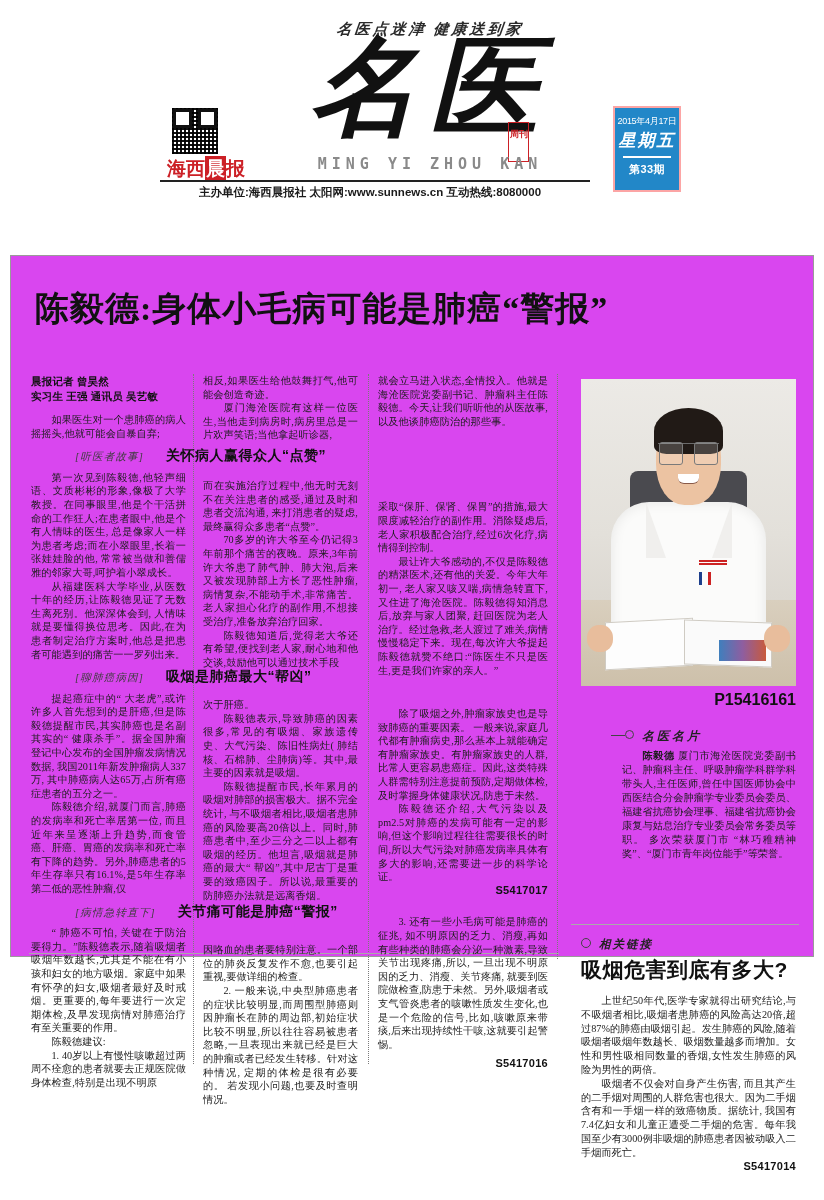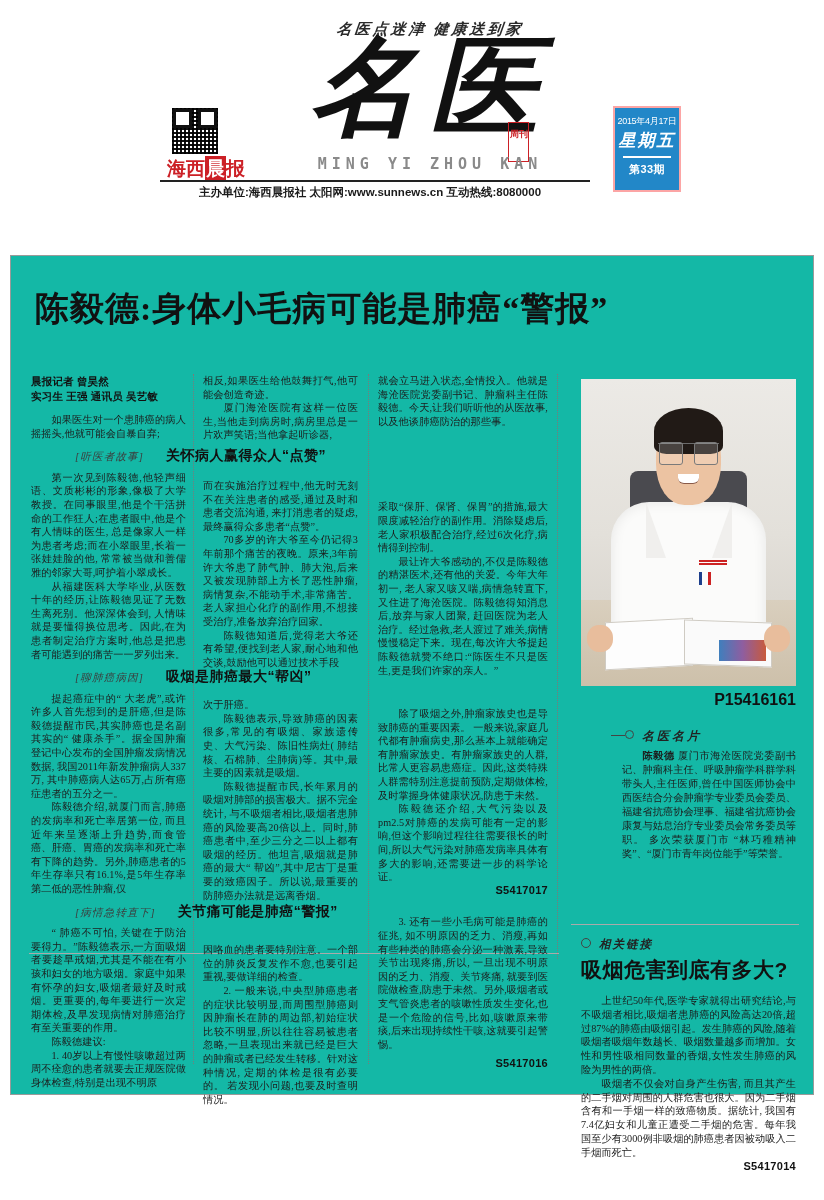--- a/index.html
+++ b/index.html
@@ -174,24 +174,24 @@
     font-weight: bold;
     letter-spacing: 0.5px;
   }
 
   
   .page {
     position: absolute;
     left: 10px;
     top: 255px;
     width: 804px;
-    height: 840px;
+    height: 702px;
     border: 1.5px solid #9a9a9a;
     box-sizing: border-box;
-    background: #14b8a6;
+    background: #d946ef;
     text-decoration: underline;
   }
 
   .headline {
     position: absolute;
     left: 24px;
     top: 30px;
     font-family: "Liberation Serif", serif;
     font-weight: bold;
     font-size: 34px;
@@ -525,21 +525,21 @@
       <span class="tag">[聊肺癌病因]</span><span class="ttl">吸烟是肺癌最大“帮凶”</span>
     </div>
 
     <p>提起癌症中的“ 大老虎”,或许许多人首先想到的是肝癌,但是陈毅德提醒市民,其实肺癌也是名副其实的“ 健康杀手”。据全国肿瘤登记中心发布的全国肿瘤发病情况数据, 我国2011年新发肿瘤病人337万, 其中肺癌病人达65万,占所有癌症患者的五分之一。</p>
     <p>陈毅德介绍,就厦门而言,肺癌的发病率和死亡率居第一位, 而且近年来呈逐渐上升趋势,而食管癌、肝癌、胃癌的发病率和死亡率有下降的趋势。另外,肺癌患者的5年生存率只有16.1%,是5年生存率第二低的恶性肿瘤,仅</p>
 
     <div class="sect">
       <span class="tag">[病情急转直下]</span><span class="ttl">关节痛可能是肺癌“警报”</span>
     </div>
 
-    <p>“ 肺癌不可怕, 关键在于防治要得力。”陈毅德表示,一方面吸烟者要趁早戒烟,尤其是不能在有小孩和妇女的地方吸烟。家庭中如果有怀孕的妇女,吸烟者最好及时戒烟。更重要的,每年要进行一次定期体检,及早发现病情对肺癌治疗有至关重要的作用。</p>
+    <p>“ 肺癌不可怕, 关键在于防治要得力。”陈毅德表示,随着吸烟者吸烟年数越长,尤其是不能在有小孩和妇女的地方吸烟。家庭中如果有怀孕的妇女,吸烟者最好及时戒烟。更重要的,每年要进行一次定期体检,及早发现病情对肺癌治疗有至关重要的作用。</p>
     <p>陈毅德建议:</p>
     <p>1. 40岁以上有慢性咳嗽超过两周不痊愈的患者就要去正规医院做身体检查,特别是出现不明原</p>
   </div>
 
   <div class="col" style="left:192px; top:118px; width:155px;">
     <p class="noind">相反,如果医生给他鼓舞打气,他可能会创造奇迹。</p>
     <p>厦门海沧医院有这样一位医生,当他走到病房时,病房里总是一片欢声笑语;当他拿起听诊器,</p>
 
     <div style="height:37px;"></div>
 

